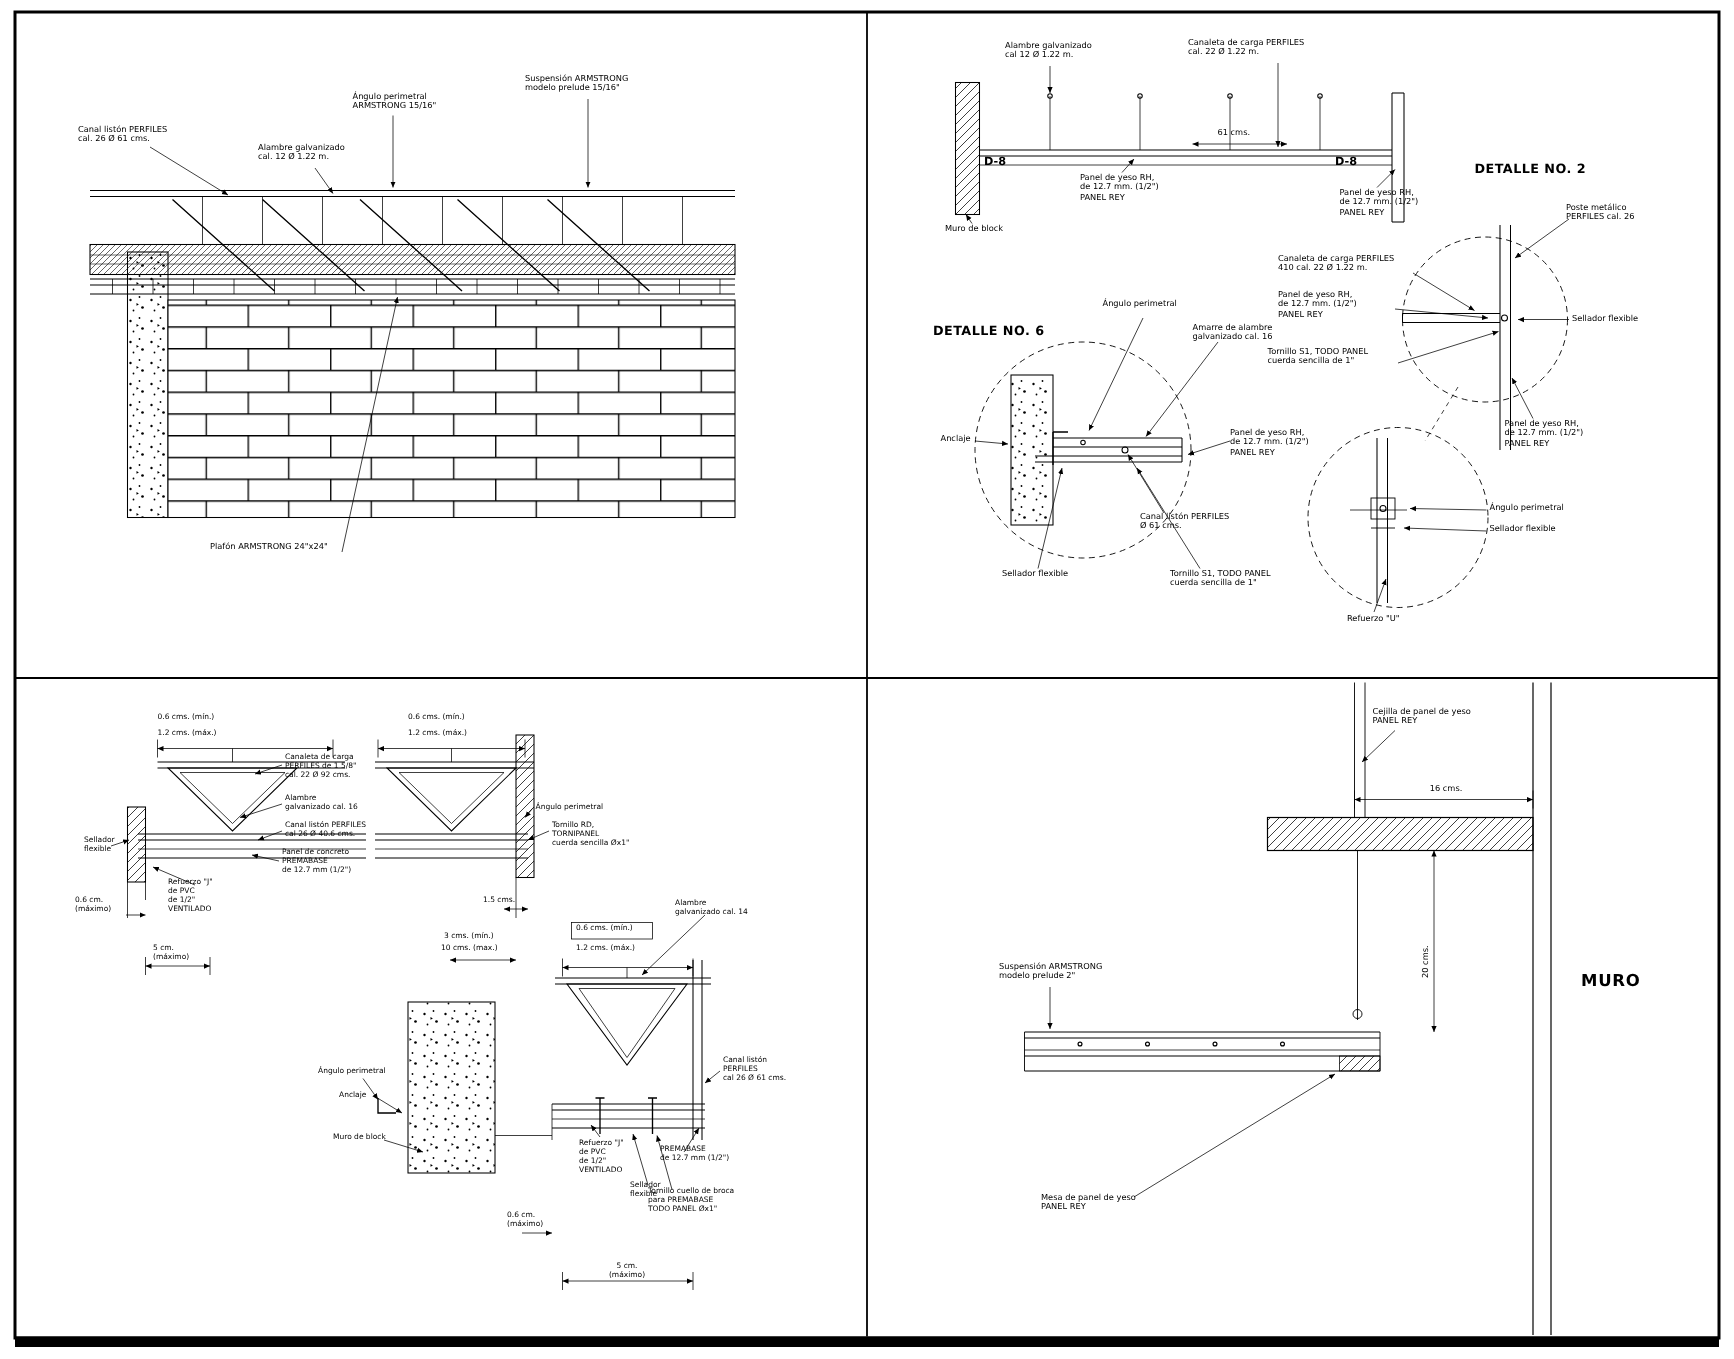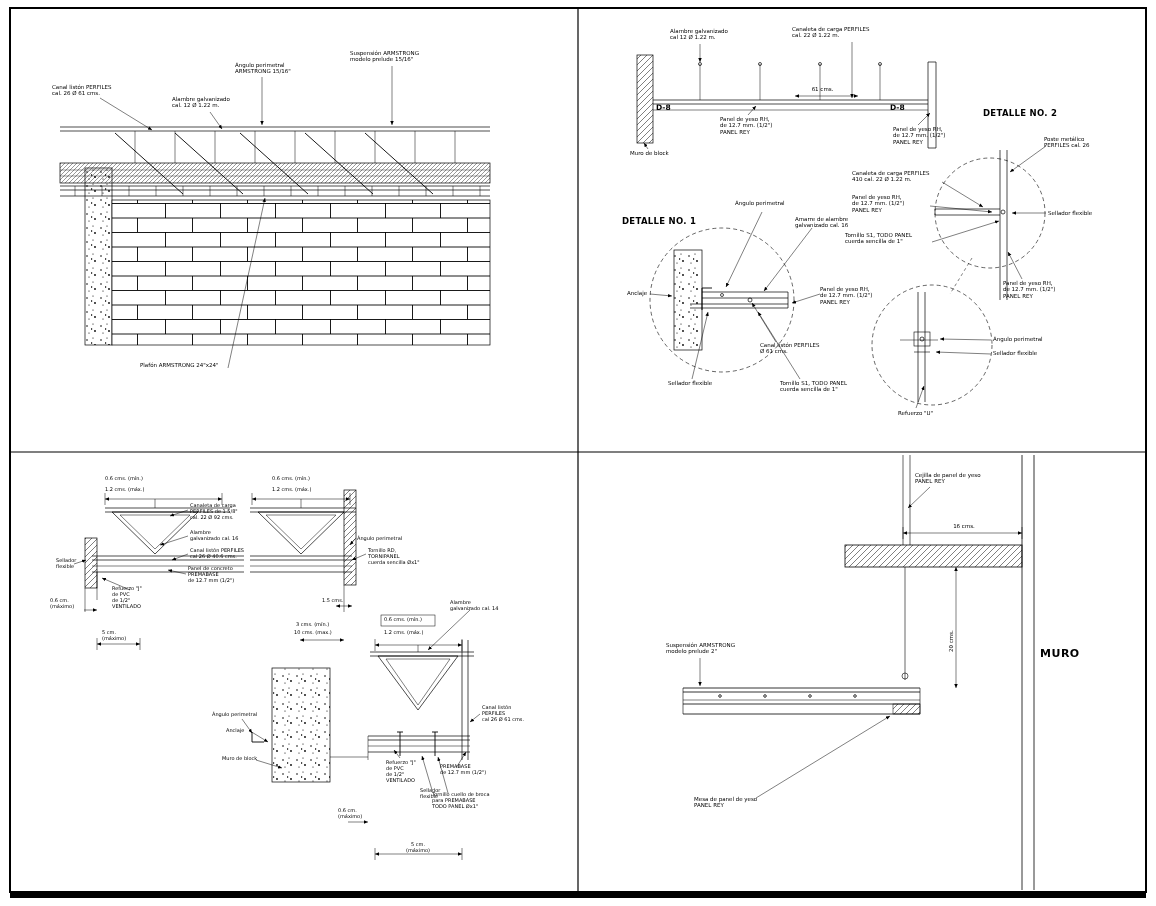--- a/index.html
+++ b/index.html
@@ -4,21 +4,21 @@
 <style>
   html,body{margin:0;padding:0;background:#ffffff;}
   #sheet{position:relative;width:1156px;height:906px;background:#ffffff;overflow:hidden;
          font-family:"DejaVu Sans", sans-serif;color:#000;}
   #linework{position:absolute;left:0;top:0;}
   .lbl{position:absolute;font-size:5.5px;line-height:1.18;white-space:pre-line;color:#000;}
   .sm{font-size:5px;}
   .ctr{text-align:center;}
   .b7{font-weight:bold;font-size:7.5px;white-space:nowrap;}
   .b8{font-weight:bold;font-size:8.5px;white-space:nowrap;letter-spacing:.3px;}
-  .b11{font-weight:bold;font-size:11px;white-space:nowrap;letter-spacing:.5px;}
+  .b11{font-weight:bold;font-size:11px;white-space:nowrap;letter-spacing:.5px;margin-left:14px;}
   .rot{transform:rotate(-90deg);transform-origin:left top;white-space:nowrap;}
 </style>
 </head>
 <body>
 
 <div id="sheet">
 
 <svg id="linework" width="1156" height="906" viewBox="0 0 1156 906" xmlns="http://www.w3.org/2000/svg">
   <defs>
     <marker id="arr" markerWidth="9" markerHeight="9" refX="8" refY="4.5" orient="auto-start-reverse">
@@ -288,21 +288,21 @@
 410 cal. 22 Ø 1.22 m.</div>
   <div class="lbl" style="left:852px;top:194px;width:76px">Panel de yeso RH,
 de 12.7 mm. (1/2")
 PANEL REY</div>
   <div class="lbl" style="left:1048px;top:210px;width:62px">Sellador flexible</div>
   <div class="lbl" style="left:845px;top:232px;width:86px">Tornillo S1, TODO PANEL
 cuerda sencilla de 1"</div>
   <div class="lbl" style="left:1003px;top:280px;width:72px">Panel de yeso RH,
 de 12.7 mm. (1/2")
 PANEL REY</div>
-  <div class="lbl b8" style="left:622px;top:216px">DETALLE NO. 1</div>
+  <div class="lbl b8" style="left:622px;top:216px">DETALLE NO. 6</div>
   <div class="lbl" style="left:735px;top:200px;width:70px">Ángulo perimetral</div>
   <div class="lbl" style="left:795px;top:216px;width:76px">Amarre de alambre
 galvanizado cal. 16</div>
   <div class="lbl" style="left:627px;top:290px;width:38px">Anclaje</div>
   <div class="lbl" style="left:820px;top:286px;width:72px">Panel de yeso RH,
 de 12.7 mm. (1/2")
 PANEL REY</div>
   <div class="lbl" style="left:760px;top:342px;width:78px">Canal listón PERFILES
 Ø 61 cms.</div>
   <div class="lbl" style="left:780px;top:380px;width:86px">Tornillo S1, TODO PANEL

